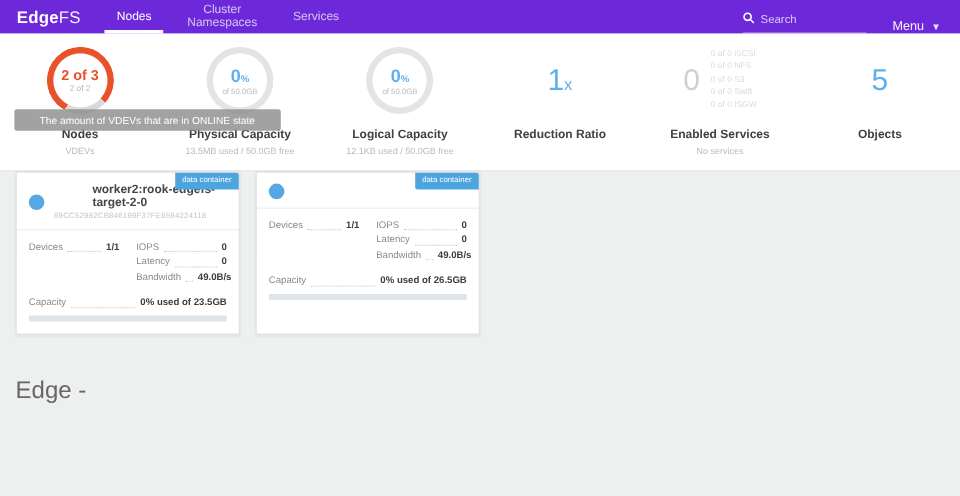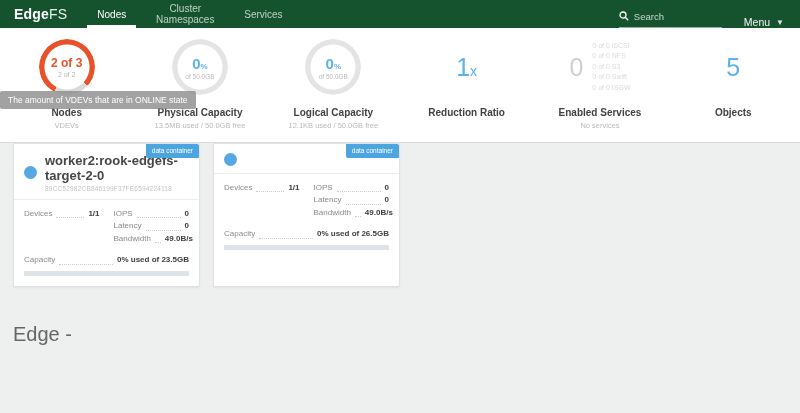--- a/index.html
+++ b/index.html
@@ -1,20 +1,20 @@
 <!DOCTYPE html>
 <html><head>
 <meta charset="utf-8">
 <style>
   * { margin:0; padding:0; box-sizing:border-box; }
   html,body { width:800px; height:413px; overflow:hidden;
     font-family:"Liberation Sans", sans-serif; background:#eef0f0; }
 
   
-  .navbar { height:28px; background:#14532d; display:flex; align-items:stretch; color:#fff; }
+  .navbar { height:28px; background:#6d28d9; display:flex; align-items:stretch; color:#fff; }
   .logo { display:flex; align-items:center; padding:0 16px 0 14px; font-size:14px; letter-spacing:.2px; }
   .logo .bold { font-weight:700; }
   .logo .light { font-weight:300; opacity:.92; }
   .tabs { display:flex; align-items:stretch; }
   .tab { display:flex; align-items:center; justify-content:center; text-align:center;
     padding:0 14px; font-size:10px; color:rgba(255,255,255,.72); position:relative; cursor:pointer; }
   .tab.active { color:#fff; }
   .tab.active::after { content:""; position:absolute; left:4px; right:4px; bottom:0; height:3px; background:#fff; }
   .tab .wrap2 { width:62px; line-height:1.15; }
   .nav-right { margin-left:auto; display:flex; align-items:flex-end; gap:22px; padding-right:16px; }
@@ -44,38 +44,38 @@
   .gauge-sub { font-size:7px; color:#b5b5b5; margin-top:1px; }
   .gauge-of { font-size:6.5px; color:#b9b9b9; margin-top:1px; }
   .big { font-size:25px; font-weight:400; }
   .big.blue { color:#5db2ea; }
   .big.gray { color:#cfcfcf; }
   .big .unit { font-size:14px; }
   .svc-wrap { display:flex; align-items:center; justify-content:center; gap:9px; }
   .svc-list { text-align:left; font-size:7px; color:#dadada; line-height:1.5; }
   .stat-label { font-size:10px; font-weight:700; color:#414141; margin-top:11px; }
   .stat-sublabel { font-size:7.5px; color:#b9b9b9; margin-top:3px; min-height:9px; }
-  .tooltip { position:absolute; left:0; top:63px; background:rgba(142,142,142,.82); color:#fff;
-    font-size:8.5px; padding:4px 8px; border-radius:2px; white-space:nowrap; z-index:5; }
+  .tooltip { position:absolute; left:12px; top:63px; background:rgba(142,142,142,.82); color:#fff;
+    font-size:8.5px; padding:4px 21px; border-radius:2px; white-space:nowrap; z-index:5; }
 
   
   .zones { padding:0 13px; }
   .zone-title { font-size:20px; font-weight:400; color:#666; margin:16px 0 20px; }
   .zone:not(:first-child) .zone-title { margin-top:36px; }
   .cards { display:flex; gap:13px; }
 
   .card { position:relative; width:187px; background:#fff; border:1px solid #e2e2e2;
     border-radius:2px; box-shadow:0 1px 2px rgba(0,0,0,.05); }
   .badge { position:absolute; top:0; right:0; background:#4da5e0; color:#fff;
     font-size:6.5px; padding:3px 6px 4px; border-radius:0 2px 0 2px; }
   .card-header { display:flex; align-items:center; gap:8px; padding:9px 10px 7px;
     border-bottom:1px solid #ededed; }
   .dot { width:13px; height:13px; border-radius:50%; flex:none; }
   .dot-blue { background:#55a8e3; }
-  .card-title { font-size:13px; font-weight:700; color:#464646; }
+  .card-title { font-size:10px; font-weight:700; color:#464646;margin-left:32px; }
   .card-guid { font-size:6.5px; color:#c3c3c3; margin-top:2px; letter-spacing:.2px; }
   .card-body { padding:8px 10px 10px; }
   .cols { display:flex; gap:14px; }
   .col { flex:1; min-width:0; }
   .row { display:flex; align-items:baseline; font-size:8px; line-height:1.55; }
   .lbl { color:#8a8a8a; flex:none; }
   .lead { flex:1; border-bottom:1px dotted #cdcdcd; margin:0 4px; align-self:flex-end;
     transform:translateY(-2px); min-width:6px; }
   .val { font-weight:700; color:#3d3d3d; flex:none; }
   .row.cap { margin-top:9px; }

